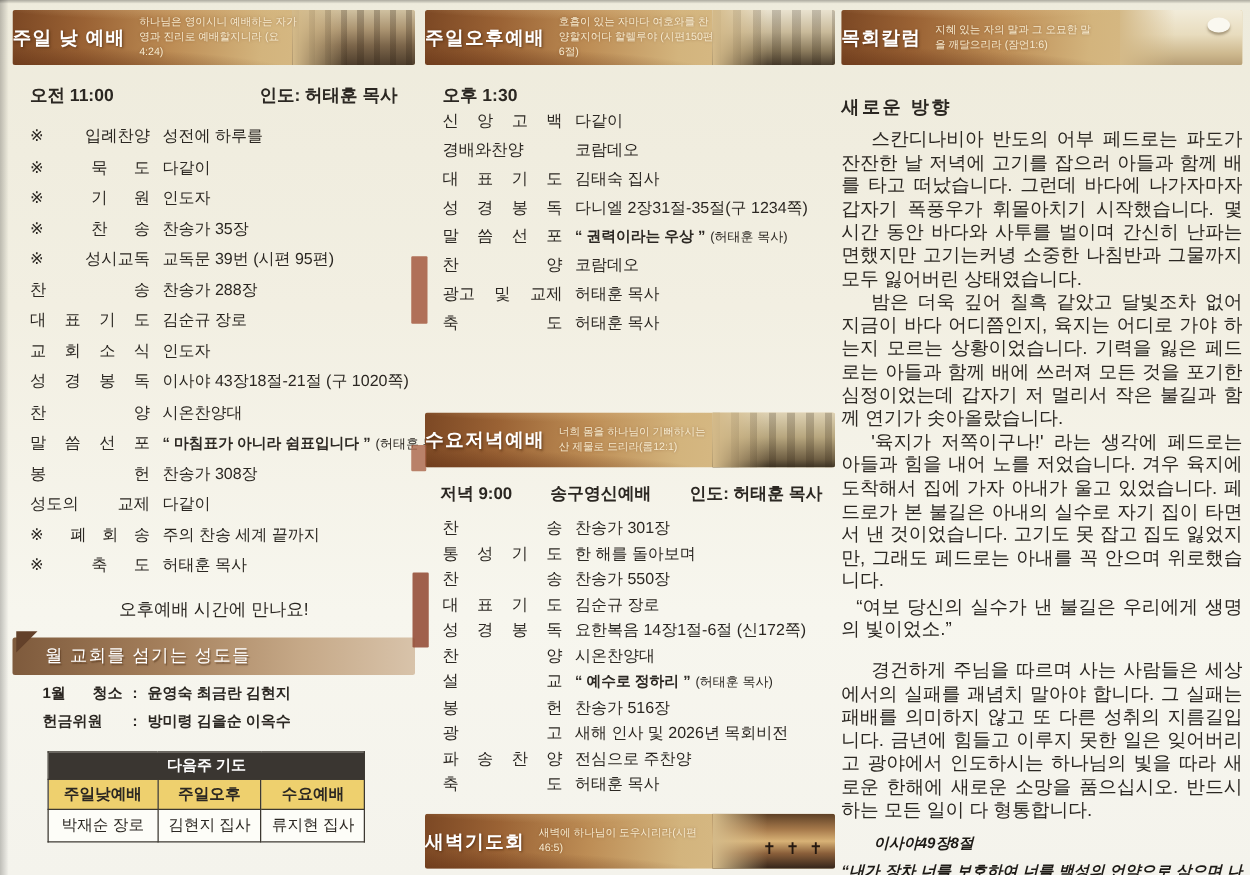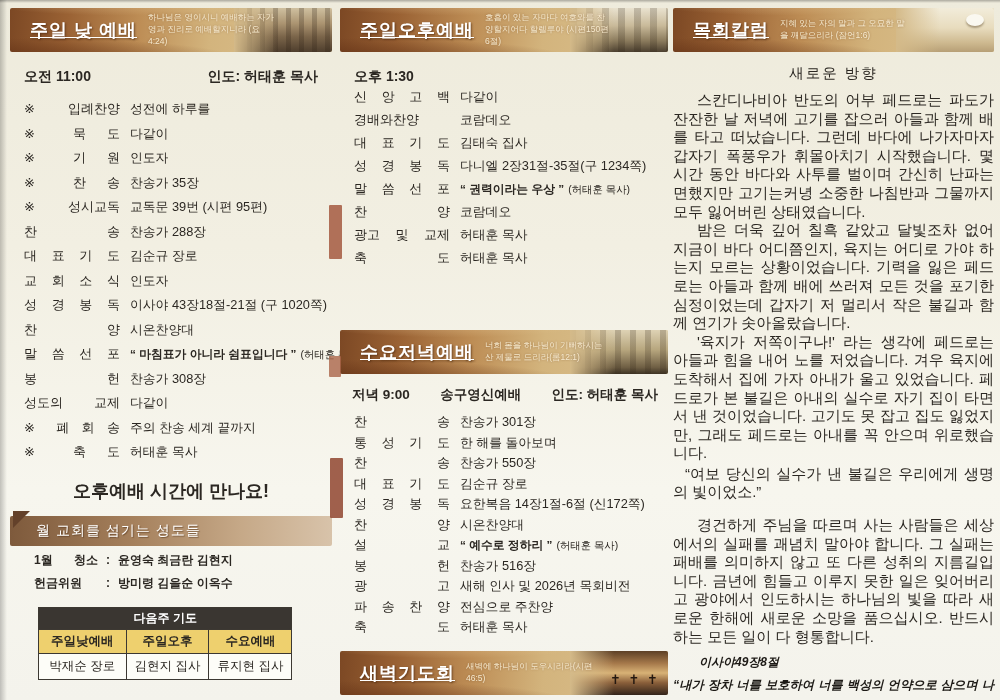--- a/index.html
+++ b/index.html
@@ -16,22 +16,22 @@
   .col-left{left:10px;width:322px;}
   .col-mid{left:340px;width:328px;}
   .col-right{left:673px;width:321px;}
 
   
   .banner{position:relative;height:44px;display:flex;align-items:center;overflow:hidden;border-radius:2px;
     background:
       radial-gradient(120% 95% at 6% 120%, rgba(96,47,20,.78) 0%, rgba(96,47,20,0) 55%),
       radial-gradient(80% 70% at 34% -25%, rgba(236,206,156,.55) 0%, rgba(236,206,156,0) 60%),
       linear-gradient(95deg,#7c4824 0%,#9a6234 18%,#bd8d55 40%,#d3b47d 62%,#dcc392 100%);}
-  .banner .b-title{position:relative;z-index:2;margin-left:20px;color:#fff;font-weight:bold;
-    font-size:18px;letter-spacing:1px;white-space:nowrap;text-shadow:1px 1px 2px rgba(70,35,10,.65);text-decoration:underline;}
+  .banner .b-title{position:relative;z-index:2;margin-left:0;color:#fff;font-weight:bold;
+    font-size:15px;letter-spacing:1px;white-space:nowrap;text-shadow:1px 1px 2px rgba(70,35,10,.65);}
   .banner .b-verse{position:relative;z-index:2;margin-left:11px;width:128px;font-size:8.5px;
     line-height:1.4;color:#f7ebcf;text-shadow:0 0 2px rgba(110,60,25,.5);}
   .b-photo{position:absolute;top:0;right:0;bottom:0;width:98px;}
   .b-photo::after{content:"";position:absolute;inset:0;
     background:linear-gradient(90deg,#d4ba89 0%,rgba(212,186,137,0) 45%);}
   .ph-worship{background:
       repeating-linear-gradient(90deg,rgba(45,32,20,.25) 0 5px,rgba(0,0,0,0) 5px 13px),
       linear-gradient(180deg,#cfc0a0 0%,#ab9471 35%,#7b654a 65%,#4e3e2d 100%);}
   .ph-sanctuary{background:
       repeating-linear-gradient(90deg,rgba(40,30,18,.2) 0 7px,rgba(0,0,0,0) 7px 16px),
@@ -53,21 +53,21 @@
   .orow{display:flex;align-items:baseline;}
   .col-left .orow{margin-bottom:6.5px;}
   .col-mid .aft .orow{margin-bottom:5px;}
   .col-mid .wed .orow{margin-bottom:2.5px;}
   .lbl{flex:0 0 96px;margin-right:10px;text-align:justify;text-align-last:justify;
     font-size:13px;white-space:normal;}
   .val{font-size:12.8px;white-space:nowrap;}
   .val.strong{font-weight:bold;font-size:11.8px;}
   .by{font-size:10.4px;margin-left:4px;white-space:nowrap;}
 
-  .note{margin-top:18px;text-align:center;font-weight:bold;font-size:18px;}
+  .note{margin-top:18px;text-align:center;font-weight:normal;font-size:14px;}
 
   
   .sub-banner{position:relative;margin-top:13px;height:30px;display:flex;align-items:center;
     border-radius:2px;background:linear-gradient(90deg,#7e5a3c 0%,#a5805c 38%,#c6a988 72%,#d8c3aa 100%);}
   .sub-banner::before{content:"";position:absolute;left:3px;top:-5px;width:0;height:0;
     border-top:17px solid #63412a;border-right:17px solid transparent;}
   .sub-banner .sb-title{margin-left:26px;color:#fff;font-weight:normal;font-size:14px;
     letter-spacing:1px;text-shadow:1px 1px 1px rgba(80,50,25,.6);}
   .srow{display:flex;align-items:baseline;gap:8px;font-weight:bold;font-size:12px;margin:6px 0 0 24px;}
   .srow .sl{width:64px;text-align:justify;text-align-last:justify;}
@@ -81,21 +81,21 @@
 
   
   .aft{margin-top:2px;}
   .wed-banner{margin-top:63px;}
   .svc-row{display:flex;justify-content:space-between;align-items:baseline;
     font-weight:bold;font-size:13.5px;margin:12px 10px 0 12px;}
   .wed{margin-top:9px;}
   .dawn-banner{margin-top:15px;}
 
   
-  .a-title{margin-top:12px;text-align:center;font-weight:normal;font-size:14.5px;letter-spacing:2px;}
+  .a-title{margin-top:24px;text-align:left;font-weight:bold;font-size:14.5px;letter-spacing:2px;}
   .article{margin-top:8px;}
   .article p{margin:0;font-size:15px;line-height:18.6px;text-align:justify;text-indent:1.6em;}
   .article p.quote{text-indent:.8em;margin:2px 0 14px 0;}
   .script{font-family:Liberation Sans, sans-serif;font-style:italic;font-weight:bold;color:#1d1a16;}
   .s-ref{margin-top:8px;padding-left:26px;font-size:12px;}
   .s-text{margin-top:4px;font-size:12.3px;line-height:21px;text-align:justify;}
   .s-src{margin-top:14px;padding-left:16px;font-size:12px;}
 
   
   .artifact{position:absolute;border-radius:1px;pointer-events:none;}

